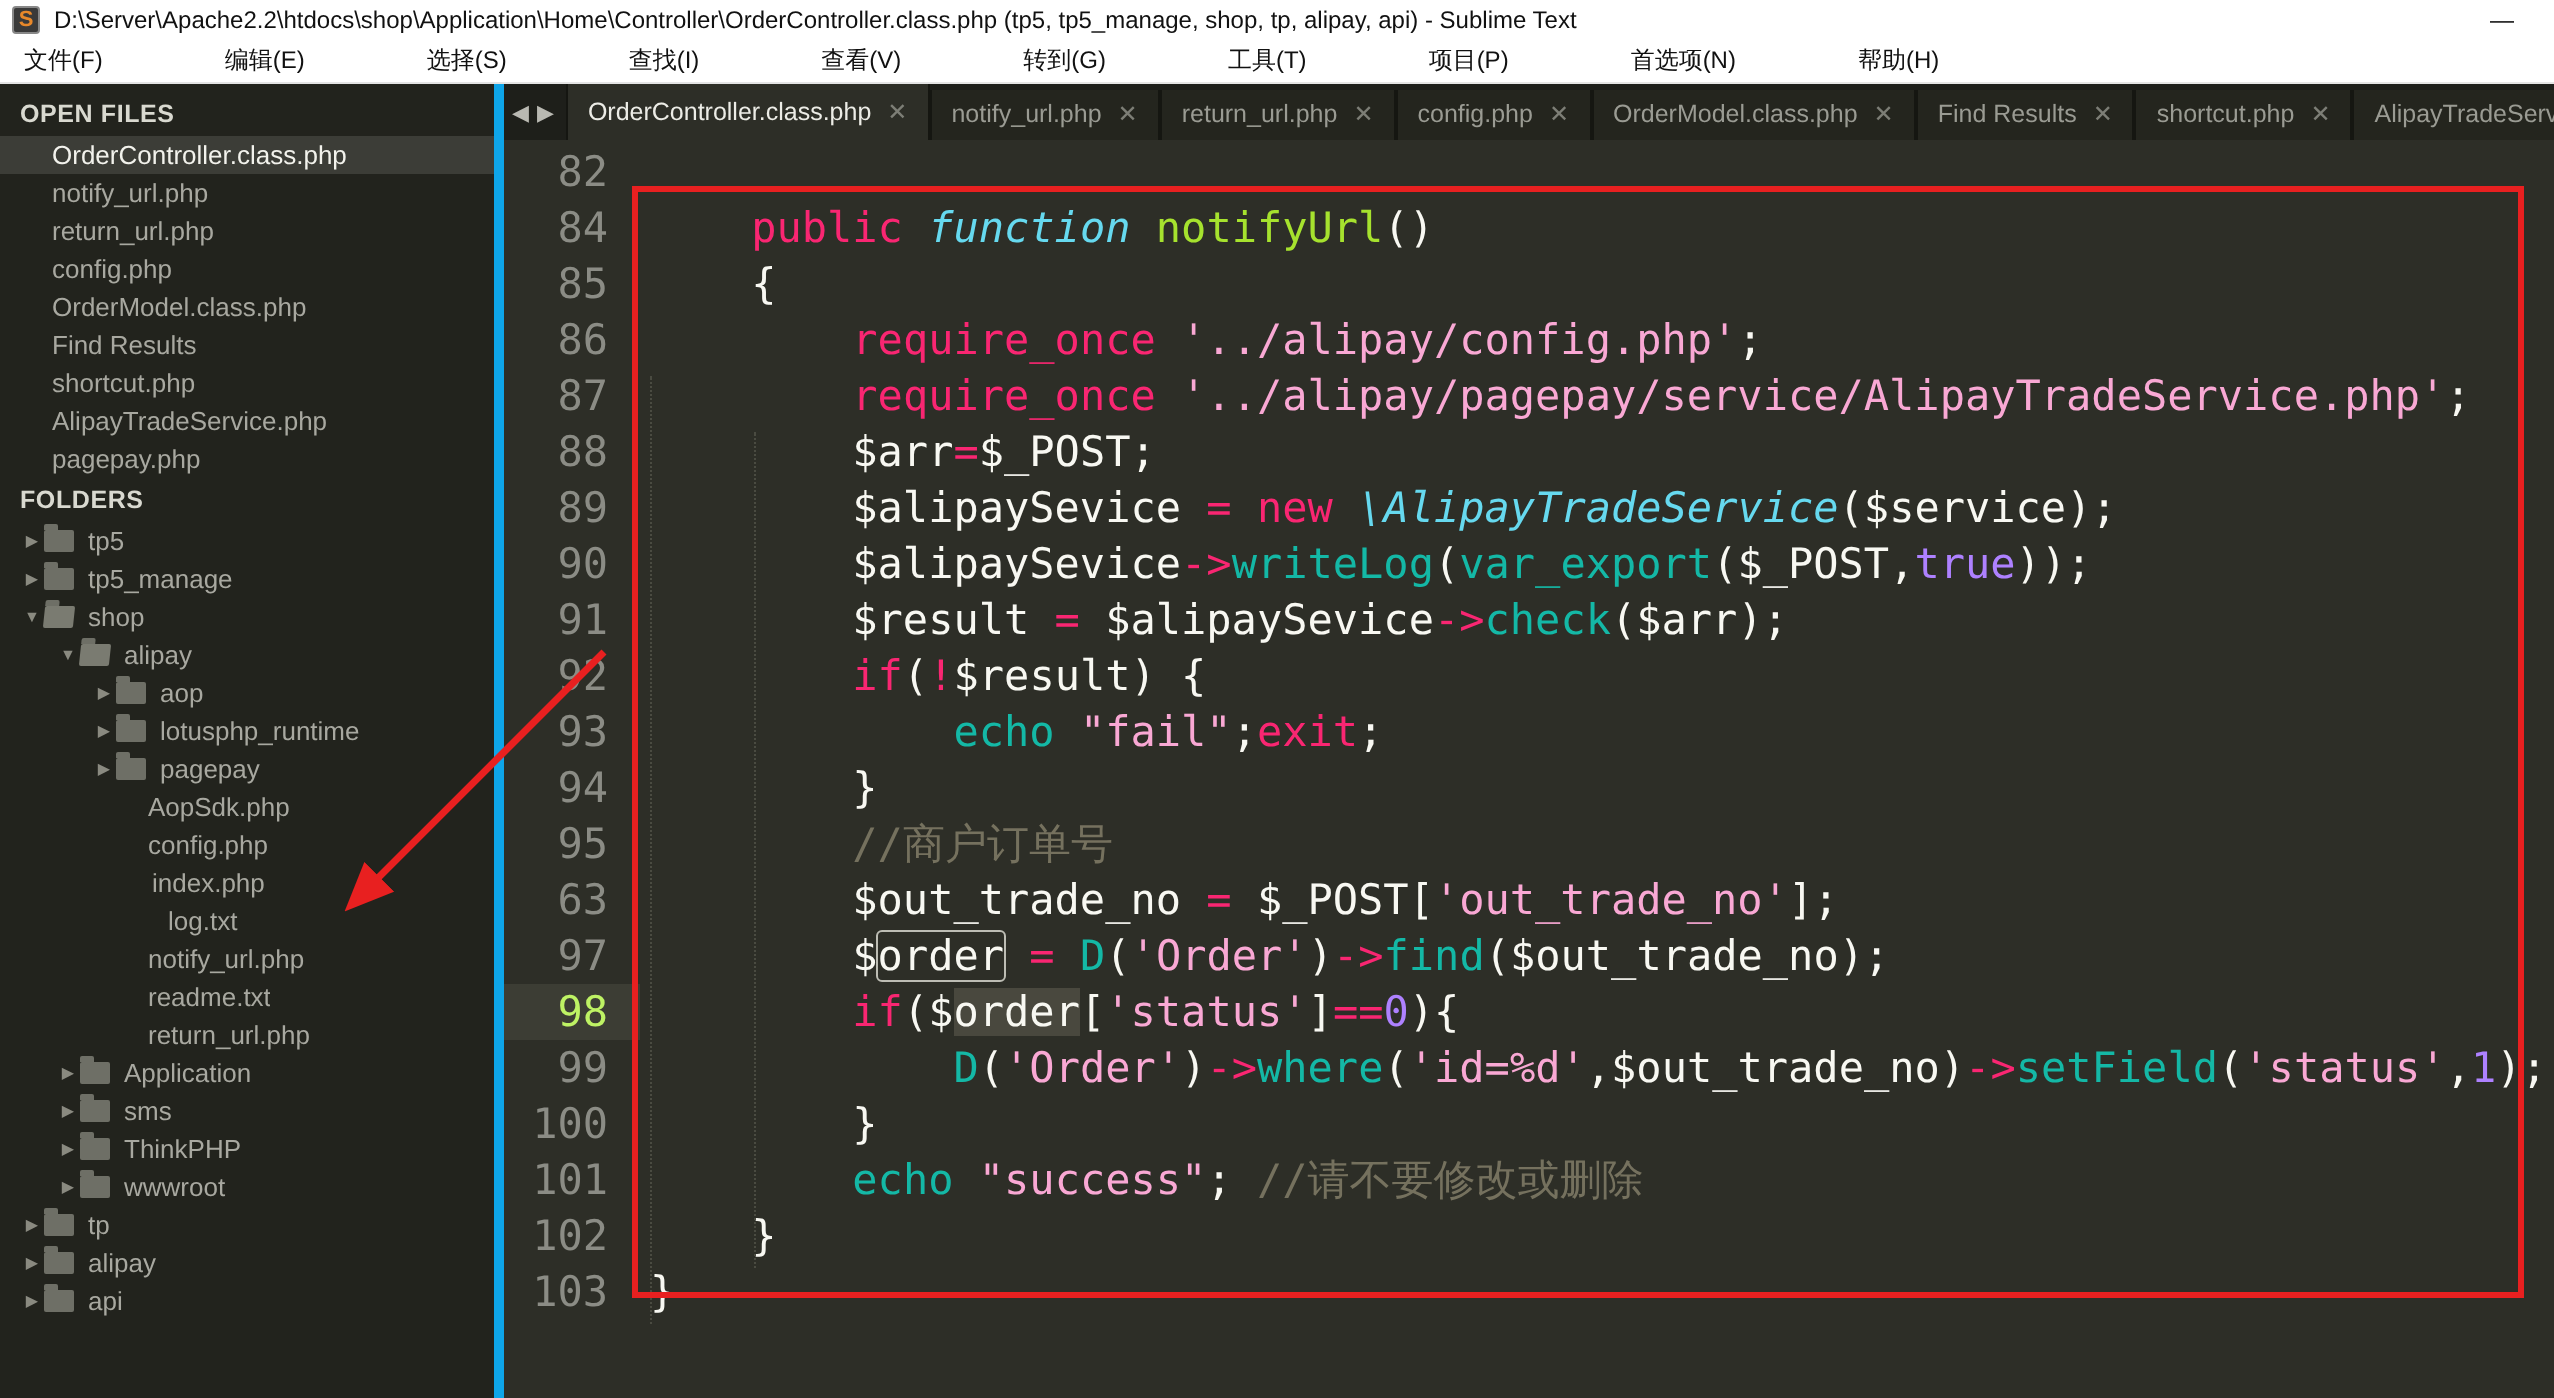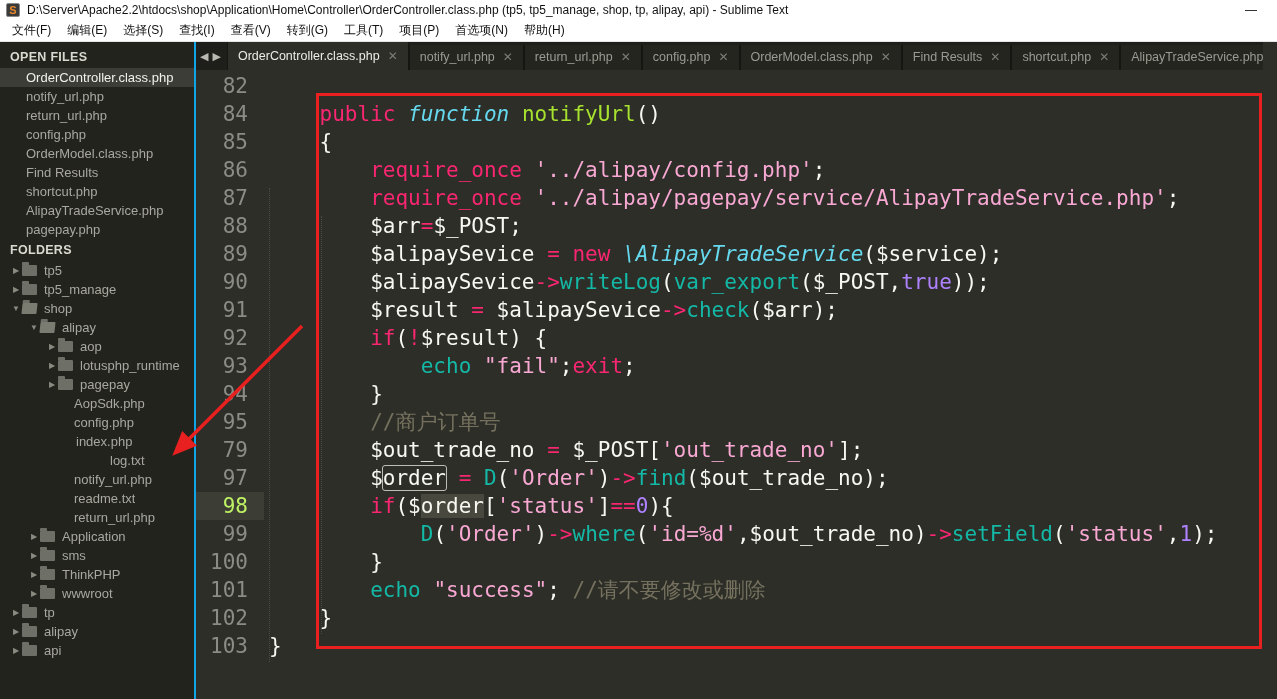--- a/index.html
+++ b/index.html
@@ -8,29 +8,29 @@
 
   
   .titlebar { height:20px; background:#ffffff; display:flex; align-items:center; padding:0 6px; }
   .app-icon { width:14px; height:14px; background:#3a3a3a; border:1px solid #888; border-radius:2px;
               color:#e8882a; font-weight:bold; font-size:11px; line-height:12px; text-align:center; margin-right:7px; }
   .title-text { font-size:12px; color:#111; white-space:nowrap; }
   .win-controls { margin-left:auto; display:flex; }
   .win-min { font-size:12px; color:#111; padding:0 14px; line-height:18px; }
 
   
-  .menubar { height:22px; background:#ffffff; display:flex; align-items:center; padding-left:4px; border-bottom:1px solid #e4e4e4; }
+  .menubar { height:22px; background:#ffffff; display:flex; align-items:center; padding-left:4px; border-bottom:1px solid #e4e4e4;gap:45px; }
   .menu-item { font-size:12px; color:#111; padding:3px 8px; white-space:nowrap; cursor:default; }
 
   
   .main { display:flex; height:657px; }
 
   
-  .sidebar { width:196px; background:#22231d; color:#a8a8a0; overflow:hidden; flex-shrink:0;
-             border-right:2px solid #0ea5e9; padding-top:4px; font-size:13px; }
+  .sidebar { width:252px; background:#22231d; color:#a8a8a0; overflow:hidden; flex-shrink:0;
+             border-right:5px solid #0ea5e9; padding-top:4px; font-size:13px; }
   .side-header { color:#d9d9d0; font-weight:bold; font-size:12.5px; padding:4px 0 4px 10px; letter-spacing:.3px; }
   .of-row { height:19px; line-height:19px; padding-left:26px; white-space:nowrap; cursor:default; }
   .of-row.selected { background:#3c3d37; color:#f2f2ec; }
   .tree-row { height:19px; line-height:19px; display:flex; align-items:center; white-space:nowrap; cursor:default; }
   .tri { width:12px; font-size:8px; color:#8a8a80; text-align:center; flex-shrink:0; }
   .folder-ic { width:15px; height:11px; background:#6e6f66; border-radius:1px; position:relative; margin-right:7px; flex-shrink:0; }
   .folder-ic::before { content:""; position:absolute; top:-3px; left:0; width:7px; height:3px; background:#6e6f66; border-radius:1px 1px 0 0; }
   .folder-ic.open { transform:skewX(-6deg); background:#7a7b71; }
   .tree-label { overflow:hidden; }
 
@@ -144,21 +144,21 @@
         </div>
         <div class="tree-row" style="padding-left: 74px;">
           <div class="tree-label">AopSdk.php</div>
         </div>
         <div class="tree-row" style="padding-left: 74px;">
           <div class="tree-label">config.php</div>
         </div>
         <div class="tree-row" style="padding-left: 76px;">
           <div class="tree-label">index.php</div>
         </div>
-        <div class="tree-row" style="padding-left: 110px;">
+        <div class="tree-row" style="padding-left: 84px;">
           <div class="tree-label">log.txt</div>
         </div>
         <div class="tree-row" style="padding-left: 74px;">
           <div class="tree-label">notify_url.php</div>
         </div>
         <div class="tree-row" style="padding-left: 74px;">
           <div class="tree-label">readme.txt</div>
         </div>
         <div class="tree-row" style="padding-left: 74px;">
           <div class="tree-label">return_url.php</div>
@@ -250,21 +250,21 @@
         <div class="line"><div class="gutter">86</div><div class="ltext"><span class="tk-w">        </span><span class="tk-p">require_once</span><span class="tk-w"> </span><span class="tk-y">'../alipay/config.php'</span><span class="tk-w">;</span></div></div>
         <div class="line"><div class="gutter">87</div><div class="ltext"><span class="tk-w">        </span><span class="tk-p">require_once</span><span class="tk-w"> </span><span class="tk-y">'../alipay/pagepay/service/AlipayTradeService.php'</span><span class="tk-w">;</span></div></div>
         <div class="line"><div class="gutter">88</div><div class="ltext"><span class="tk-w">        $arr</span><span class="tk-p">=</span><span class="tk-w">$_POST;</span></div></div>
         <div class="line"><div class="gutter">89</div><div class="ltext"><span class="tk-w">        $alipaySevice </span><span class="tk-p">=</span><span class="tk-w"> </span><span class="tk-p">new</span><span class="tk-w"> </span><span class="tk-ci">\AlipayTradeService</span><span class="tk-w">($service);</span></div></div>
         <div class="line"><div class="gutter">90</div><div class="ltext"><span class="tk-w">        $alipaySevice</span><span class="tk-p">-&gt;</span><span class="tk-c">writeLog</span><span class="tk-w">(</span><span class="tk-c">var_export</span><span class="tk-w">($_POST,</span><span class="tk-v">true</span><span class="tk-w">));</span></div></div>
         <div class="line"><div class="gutter">91</div><div class="ltext"><span class="tk-w">        $result </span><span class="tk-p">=</span><span class="tk-w"> $alipaySevice</span><span class="tk-p">-&gt;</span><span class="tk-c">check</span><span class="tk-w">($arr);</span></div></div>
         <div class="line"><div class="gutter">92</div><div class="ltext"><span class="tk-w">        </span><span class="tk-p">if</span><span class="tk-w">(</span><span class="tk-p">!</span><span class="tk-w">$result) {</span></div></div>
         <div class="line"><div class="gutter">93</div><div class="ltext"><span class="tk-w">            </span><span class="tk-c">echo</span><span class="tk-w"> </span><span class="tk-y">"fail"</span><span class="tk-w">;</span><span class="tk-p">exit</span><span class="tk-w">;</span></div></div>
         <div class="line"><div class="gutter">94</div><div class="ltext"><span class="tk-w">        }</span></div></div>
         <div class="line"><div class="gutter">95</div><div class="ltext"><span class="tk-w">        </span><span class="tk-cm">//商户订单号</span></div></div>
-        <div class="line"><div class="gutter">79</div><div class="ltext"><span class="tk-w">        $out_trade_no </span><span class="tk-p">=</span><span class="tk-w"> $_POST[</span><span class="tk-y">'out_trade_no'</span><span class="tk-w">];</span></div></div>
+        <div class="line"><div class="gutter">63</div><div class="ltext"><span class="tk-w">        $out_trade_no </span><span class="tk-p">=</span><span class="tk-w"> $_POST[</span><span class="tk-y">'out_trade_no'</span><span class="tk-w">];</span></div></div>
         <div class="line"><div class="gutter">97</div><div class="ltext"><span class="tk-w">        $</span><span class="tk-wo">order</span><span class="tk-w"> </span><span class="tk-p">=</span><span class="tk-w"> </span><span class="tk-c">D</span><span class="tk-w">(</span><span class="tk-y">'Order'</span><span class="tk-w">)</span><span class="tk-p">-&gt;</span><span class="tk-c">find</span><span class="tk-w">($out_trade_no);</span></div></div>
         <div class="line"><div class="gutter hl">98</div><div class="ltext"><span class="tk-w">        </span><span class="tk-p">if</span><span class="tk-w">($</span><span class="tk-ws">order</span><span class="tk-w">[</span><span class="tk-y">'status'</span><span class="tk-w">]</span><span class="tk-p">==</span><span class="tk-v">0</span><span class="tk-w">){</span></div></div>
         <div class="line"><div class="gutter">99</div><div class="ltext"><span class="tk-w">            </span><span class="tk-c">D</span><span class="tk-w">(</span><span class="tk-y">'Order'</span><span class="tk-w">)</span><span class="tk-p">-&gt;</span><span class="tk-c">where</span><span class="tk-w">(</span><span class="tk-y">'id=%d'</span><span class="tk-w">,$out_trade_no)</span><span class="tk-p">-&gt;</span><span class="tk-c">setField</span><span class="tk-w">(</span><span class="tk-y">'status'</span><span class="tk-w">,</span><span class="tk-v">1</span><span class="tk-w">);</span></div></div>
         <div class="line"><div class="gutter">100</div><div class="ltext"><span class="tk-w">        }</span></div></div>
         <div class="line"><div class="gutter">101</div><div class="ltext"><span class="tk-w">        </span><span class="tk-c">echo</span><span class="tk-w"> </span><span class="tk-y">"success"</span><span class="tk-w">; </span><span class="tk-cm">//请不要修改或删除</span></div></div>
         <div class="line"><div class="gutter">102</div><div class="ltext"><span class="tk-w">    }</span></div></div>
         <div class="line"><div class="gutter">103</div><div class="ltext"><span class="tk-w">}</span></div></div>
       </div>
   </div>
 </div>

